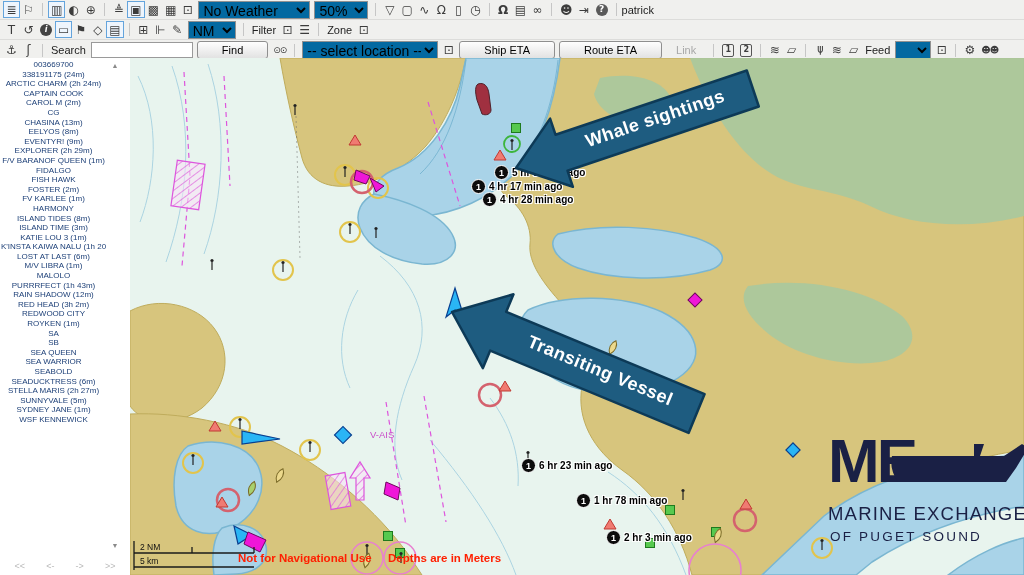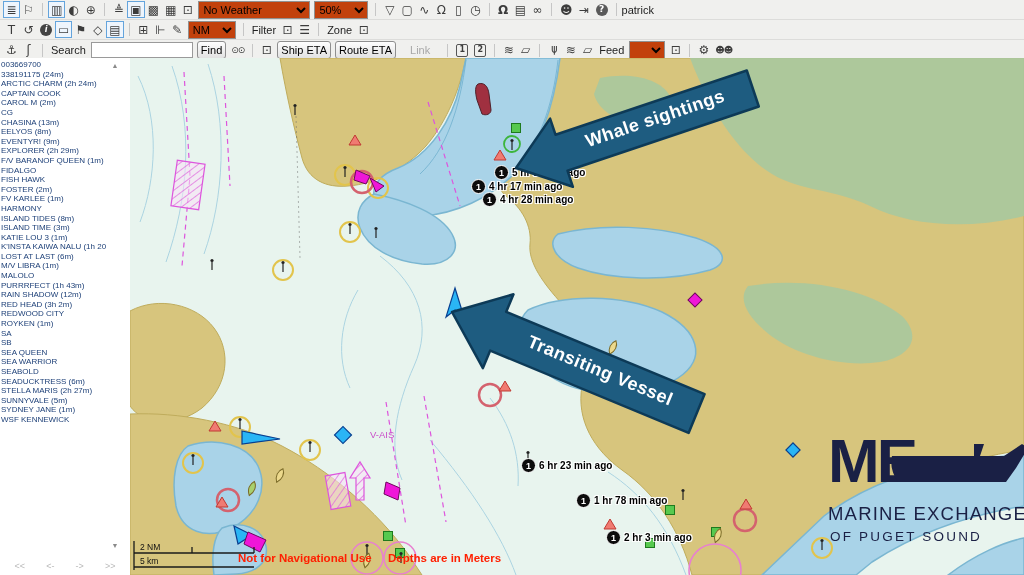--- a/index.html
+++ b/index.html
@@ -17,33 +17,33 @@
   .tbtn.dark .glyph{font-weight:bold;}
   .tbtn.small .glyph{font-size:9px;letter-spacing:-1px;}
   .tbtn.circled .glyph{background:#5a5a5a;color:#fff;border-radius:50%;width:12px;height:12px;
         font-size:9px;font-weight:bold;display:inline-flex;align-items:center;justify-content:center;}
   .tbtn.circled-dark .glyph{background:#444;color:#fff;border-radius:50%;width:12px;height:12px;
         font-size:8px;font-weight:bold;font-style:italic;display:inline-flex;align-items:center;justify-content:center;}
   .tbtn.boxed .glyph{border:1.5px solid #555;border-radius:2px;width:10px;height:11px;font-size:8px;
         font-weight:bold;display:inline-flex;align-items:center;justify-content:center;}
   .tbtn.rot180 .glyph{transform:rotate(180deg);display:inline-block;}
   .tlabel{font-size:11px;color:#222;margin:0 3px;white-space:nowrap;}
-  .tsel{font-size:11px;height:18px;border:1px solid #919191;background:#c2410c;
+  .tsel{font-size:14px;height:18px;border:1px solid #919191;background:#0369a1;
         font-family:"Liberation Sans",sans-serif;margin:0 2px;}
   .w-weather{width:112px}.w-zoom{width:54px}.w-nm{width:48px}.w-filter{width:152px}
   .w-zone{width:150px}.w-loc{width:136px}.w-feed{width:36px}
-  .tbtn2{font-size:11px;height:18px;padding:0 3px;margin:0 2px;border:1px solid #8f8f8f;border-radius:3px;
+  .tbtn2{font-size:11px;height:18px;padding:0 24px;margin:0 2px;border:1px solid #8f8f8f;border-radius:3px;
         background:linear-gradient(#fefefe,#e2e2e2);font-family:"Liberation Sans",sans-serif;cursor:pointer;white-space:nowrap;}
   .tinput{width:96px;height:14px;border:1px solid #9a9a9a;font-size:11px;padding:0 2px;margin:0 2px;}
   .link-dis{color:#a8a8a8;font-size:11px;margin:0 12px;}
   .tb-user{font-size:11px;color:#222;margin-left:0;}
   
   .sidebar{position:absolute;left:0;top:58px;width:130px;bottom:0;background:#fff;overflow:hidden;}
   .vlist{position:absolute;left:1px;top:2px;right:24px;white-space:nowrap;overflow:hidden;}
-  .vitem{font-size:8px;line-height:9.6px;color:#1c3f77;cursor:pointer;}
+  .vitem{font-size:8px;line-height:9.6px;color:#1c3f77;cursor:pointer;text-align:center;}
   .sb-scroll{position:absolute;right:8px;top:2px;bottom:24px;width:14px;}
   .sb-up,.sb-dn{position:absolute;left:0;width:14px;text-align:center;color:#8a8a8a;font-size:7px;cursor:pointer;}
   .sb-up{top:2px}.sb-dn{bottom:2px}
   .pager{position:absolute;left:0;bottom:4px;width:100%;display:flex;justify-content:space-around;padding:0 4px;box-sizing:border-box;}
   .pg{color:#b9b9b9;font-size:9px;cursor:pointer;}
   
   .map{position:absolute;left:130px;top:58px;right:0;bottom:0;overflow:hidden;background:#e8f4ee;}
   .map svg{position:absolute;left:0;top:0;}
   .basemap{z-index:0;}
   .markers{position:absolute;inset:0;z-index:1;}
@@ -217,20 +217,21 @@
   <span class="vsep"></span>
   <span class="tlabel">Search</span>
   <input class="tinput" style="">
   <button class="tbtn2">Find</button>
   <span class="tgroup">
       <button class="tbtn small">
         <span class="glyph">⊙⊙</span>
       </button>
     </span>
   <span class="vsep"></span>
+  <select class="tsel w-loc"><option>-- select location --</option></select>
   <span class="tgroup">
       <button class="tbtn">
         <span class="glyph">⊡</span>
       </button>
     </span>
   <button class="tbtn2">Ship ETA</button>
   <button class="tbtn2">Route ETA</button>
   <span class="link-dis">Link</span>
   <span class="vsep"></span>
   <span class="tgroup">

